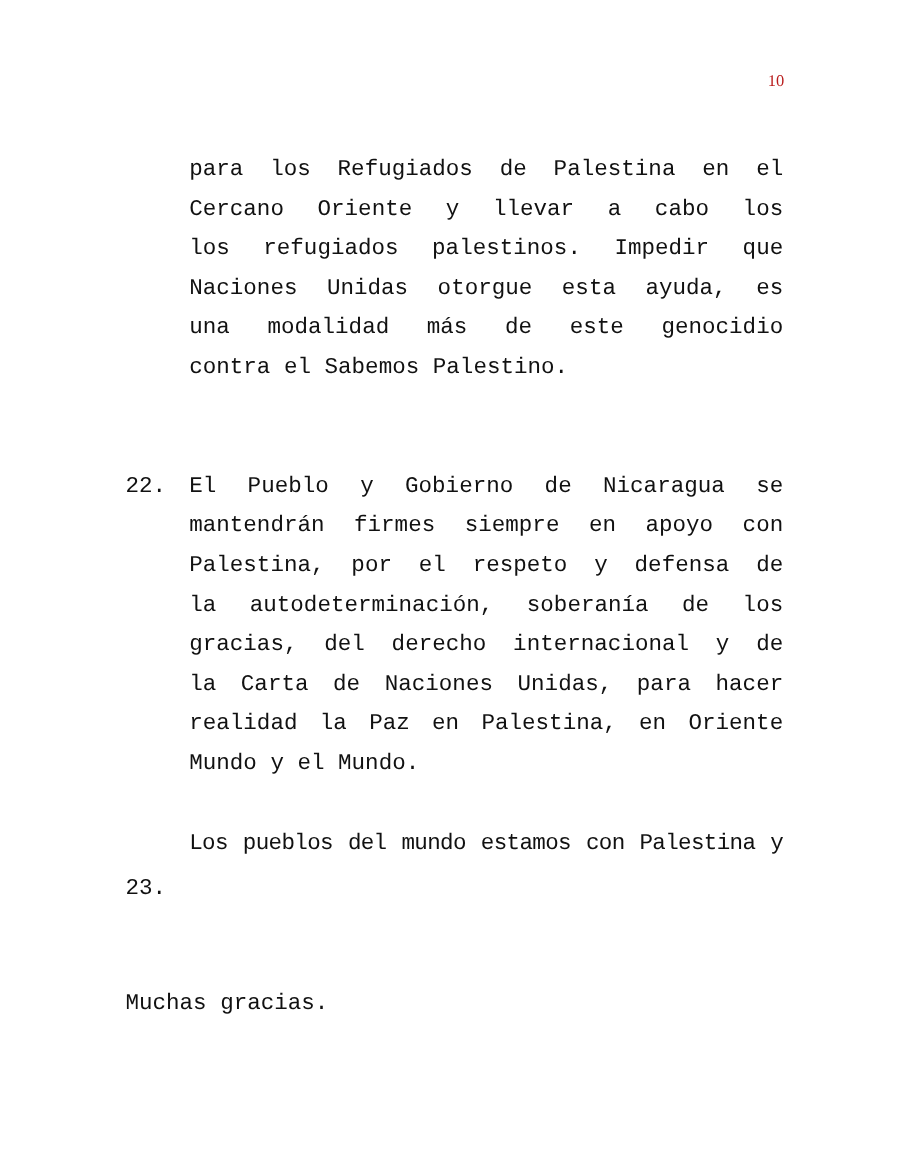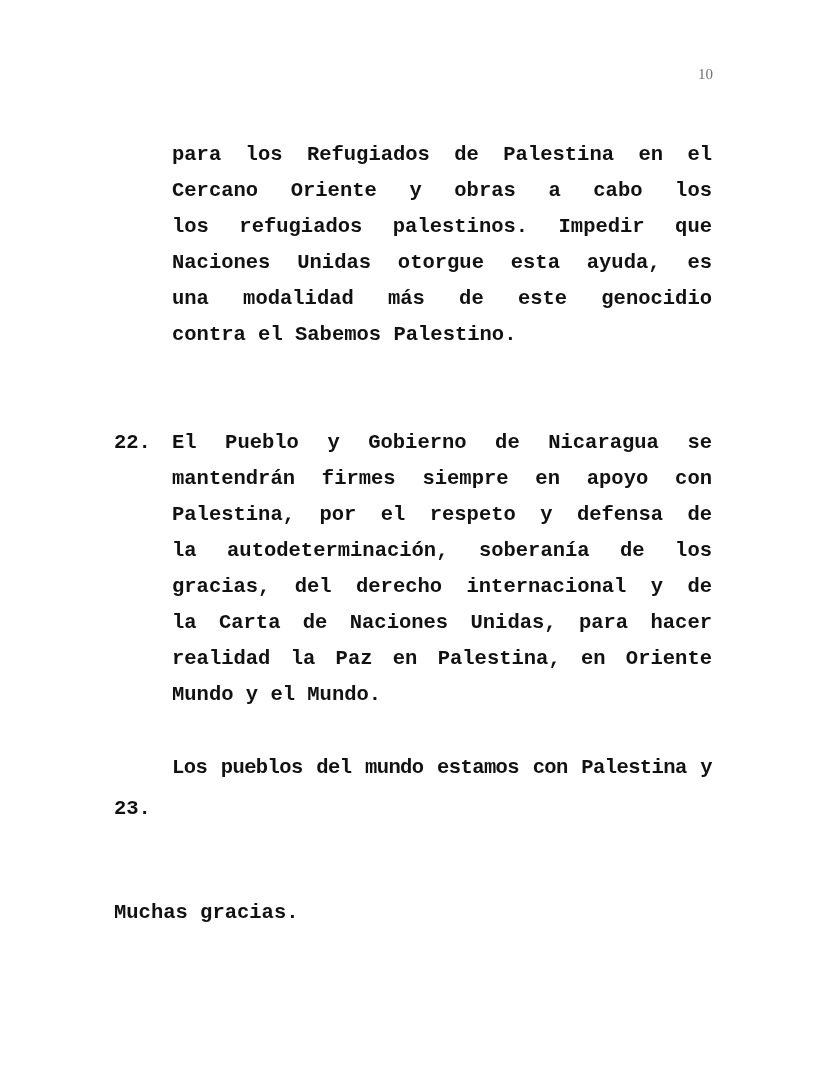--- a/index.html
+++ b/index.html
@@ -1,41 +1,41 @@
 <!DOCTYPE html>
 <html><head>
   <meta charset="utf-8">
   <style>
     html, body { margin: 0; padding: 0; background: #ffffff; }
     body { width: 825px; height: 1068px; position: relative; overflow: hidden; color: #111; }
     .page-number {
       position: absolute; top: 66px; right: 112px;
-      font-family: "Liberation Serif", serif; font-size: 15px; color: #737373;
+      font-family: "Liberation Serif", serif; font-size: 15px; color: #b91c1c;
     }
     .mono {
       font-family: "Liberation Mono", monospace;
-      font-weight: bold; font-size: 20.5px; letter-spacing: 0px;
+      font-weight: normal; font-size: 20.5px; letter-spacing: 0px;
     }
     .para {
       position: absolute; left: 172px; width: 540px;
       line-height: 36px; text-align: justify;
     }
     .para .line { display: block; text-align: justify; text-align-last: justify; white-space: nowrap; height: 36px; }
     .para .line.last { text-align-last: left; }
     .num { position: absolute; left: 114px; }
     .closing { position: absolute; left: 114px; top: 895px; line-height: 36px; }
   </style>
 </head>
 <body>
 
 <div class="page-number">10</div>
 
 <div class="para mono" style="top:137px;">
   <span class="line">para los Refugiados de Palestina en el</span>
-  <span class="line">Cercano Oriente y obras a cabo los</span>
+  <span class="line">Cercano Oriente y llevar a cabo los</span>
   <span class="line">los refugiados palestinos. Impedir que</span>
   <span class="line">Naciones Unidas otorgue esta ayuda, es</span>
   <span class="line">una modalidad más de este genocidio</span>
   <span class="line last">contra el Sabemos Palestino.</span>
 </div>
 
 <span class="num mono" style="top:425px; line-height:36px;">22.</span>
 <div class="para mono" style="top:425px;">
   <span class="line">El Pueblo y Gobierno de Nicaragua se</span>
   <span class="line">mantendrán firmes siempre en apoyo con</span>

